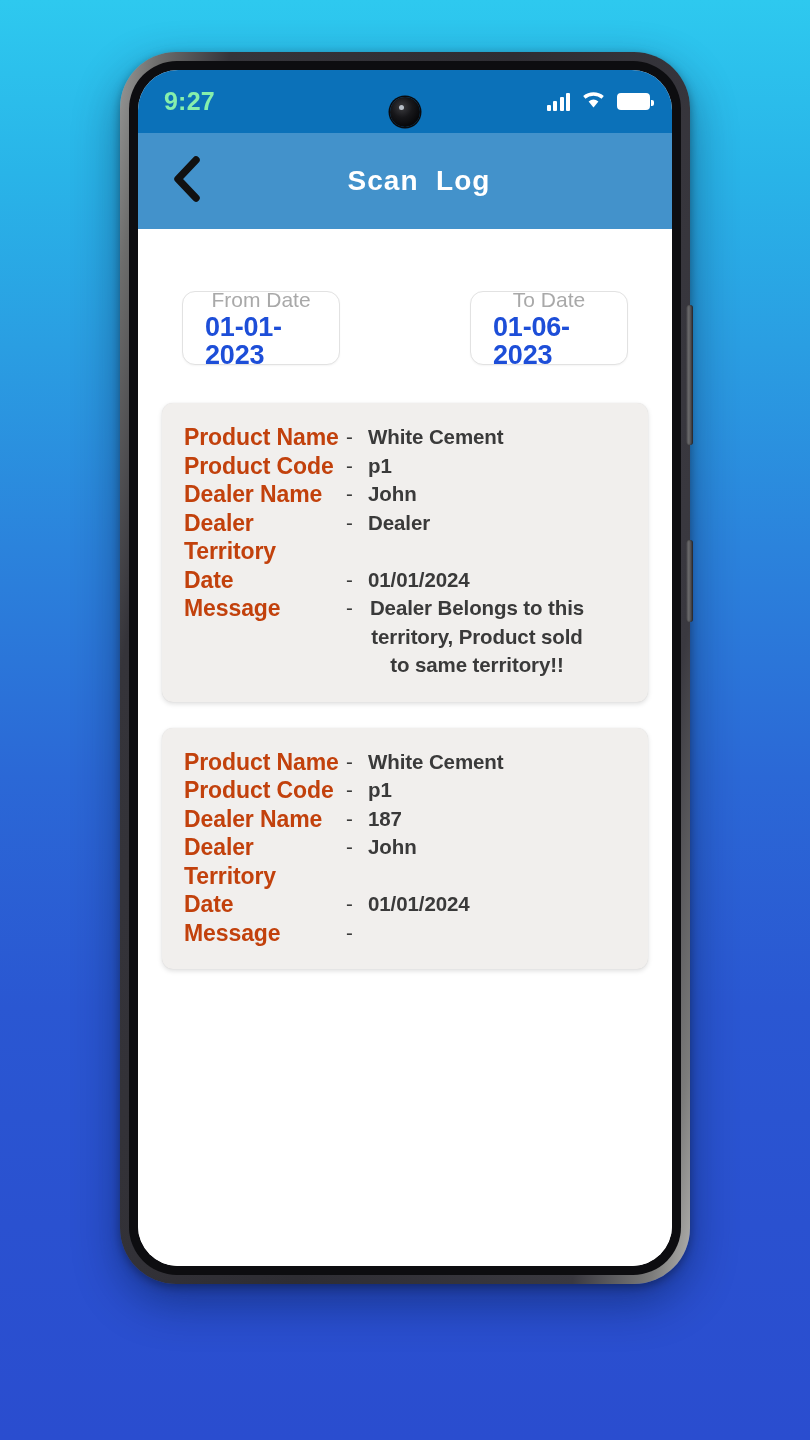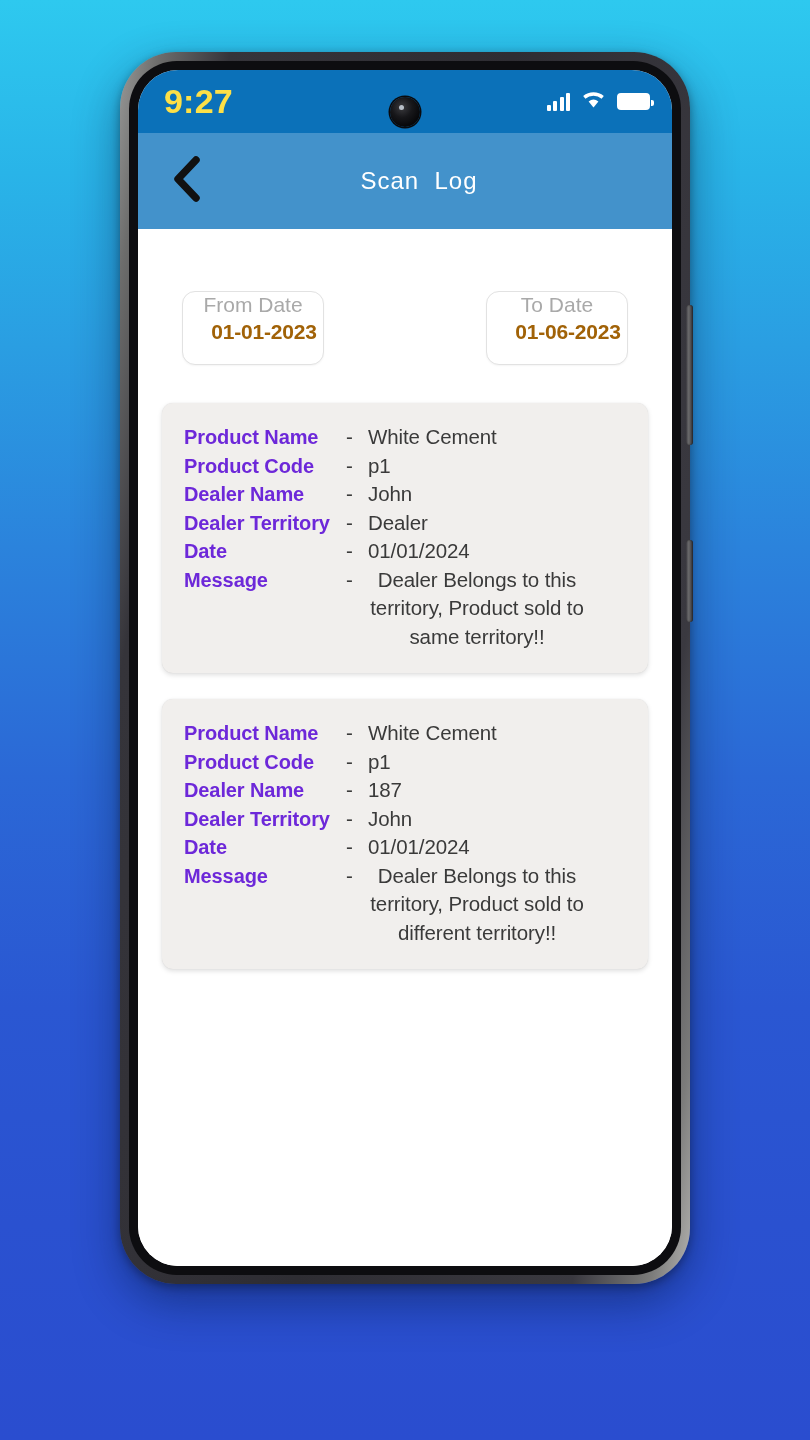--- a/index.html
+++ b/index.html
@@ -84,22 +84,22 @@
   #status-bar {
     position: relative;
     height: 63px;
     background: #0b71b9;
     display: flex;
     align-items: center;
     justify-content: space-between;
     padding: 0 22px 0 26px;
   }
   #status-time {
-    color: #fde047;
-    font-size: 34px;
+    color: #86efac;
+    font-size: 25px;
     font-weight: bold;
     letter-spacing: 0.2px;
   }
   #status-icons {
     display: flex;
     align-items: center;
     gap: 11px;
   }
 
   
@@ -174,61 +174,62 @@
     height: 56px;
     display: flex;
     align-items: center;
     justify-content: center;
     cursor: pointer;
   }
   #app-bar-title {
     width: 100%;
     text-align: center;
     color: #ffffff;
-    font-size: 24px;
-    font-weight: normal;
+    font-size: 28px;
+    font-weight: bold;
     letter-spacing: 1px;
     white-space: pre;
     margin-left: 28px;
   }
 
   
   #screen-content {
     height: 1037px;
     background: #ffffff;
     padding: 0 24px;
     overflow: hidden;
   }
 
   
   #date-range-row {
     display: flex;
     justify-content: space-between;
     padding: 62px 20px 0 20px;
   }
   .date-field {
-    width: 142px;
+    width: 158px;
     height: 74px;
     border: 1.6px solid #e2e2e2;
     border-radius: 13px;
     background: #fff;
     display: flex;
     flex-direction: column;
     align-items: center;
+    justify-content: center;
     box-shadow: 0 1px 2px rgba(0,0,0,0.045);
     cursor: pointer;
   }
   .date-field-label {
     color: #a9a9a9;
     font-size: 21px;
     line-height: 26px;
   }
   .date-field-value {
-    color: #a16207;
-    font-size: 21px;
+    color: #1d4ed8;
+    font-size: 27px;
     font-weight: bold;
     line-height: 28px;
     letter-spacing: -0.2px;
     margin-left: 22px;
   }
 
   
   #log-card-list { margin-top: 38px; }
 
   .log-card {
@@ -240,35 +241,36 @@
   }
 
   .log-row {
     display: flex;
     align-items: flex-start;
     line-height: 28.5px;
   }
   .log-label {
     width: 162px;
     flex: 0 0 162px;
-    color: #6d28d9;
-    font-size: 20px;
+    color: #c2410c;
+    font-size: 23px;
     font-weight: bold;
     letter-spacing: -0.1px;
   }
   .log-sep {
     width: 22px;
     flex: 0 0 22px;
     color: #3a3a3a;
     font-size: 20.5px;
   }
   .log-value {
     color: #3a3a3a;
     font-size: 20.5px;
     letter-spacing: -0.1px;
+    font-weight: bold;
   }
   .log-row.message .log-value { max-width: 218px; text-align: center; }
 </style>
 </head>
 <body>
 
 <div id="phone-device">
 
   <div id="phone-frame"></div>
   <div id="phone-bezel"></div>
@@ -385,21 +387,20 @@
             <span class="log-value">John</span>
           </div>
           <div class="log-row">
             <span class="log-label">Date</span>
             <span class="log-sep">-</span>
             <span class="log-value">01/01/2024</span>
           </div>
           <div class="log-row message">
             <span class="log-label">Message</span>
             <span class="log-sep">-</span>
-            <span class="log-value">Dealer Belongs to this territory, Product sold to different territory!!</span>
           </div>
         </div>
 
       </div>
     </div>
 
   </div>
 </div>
 
 </body></html>

